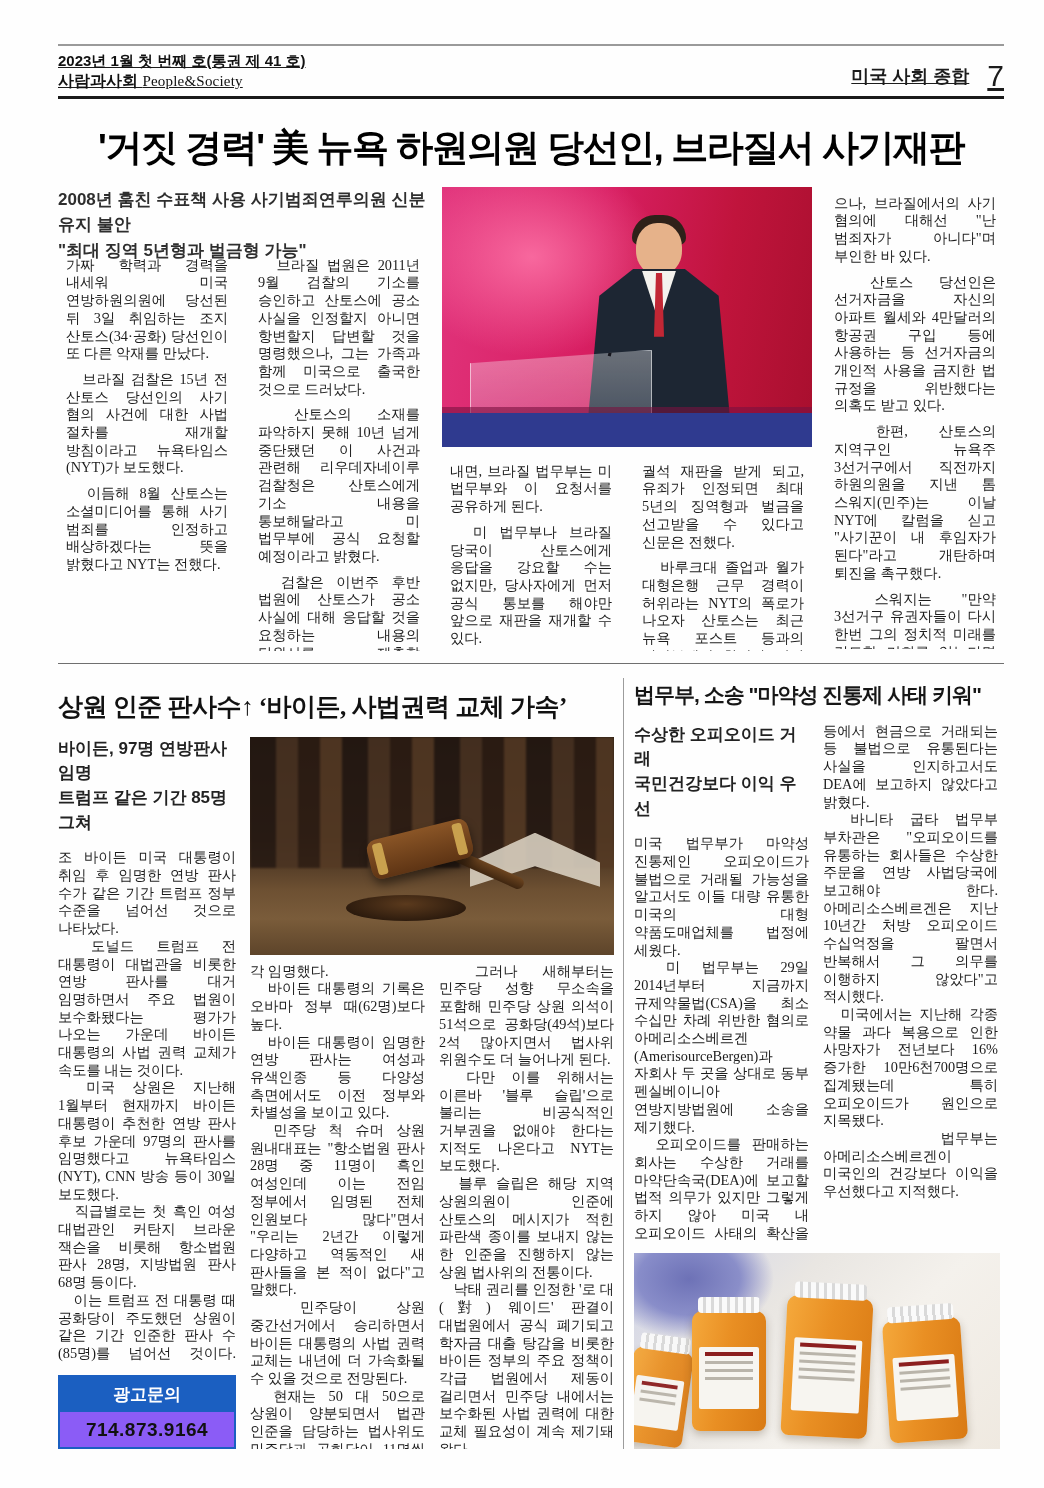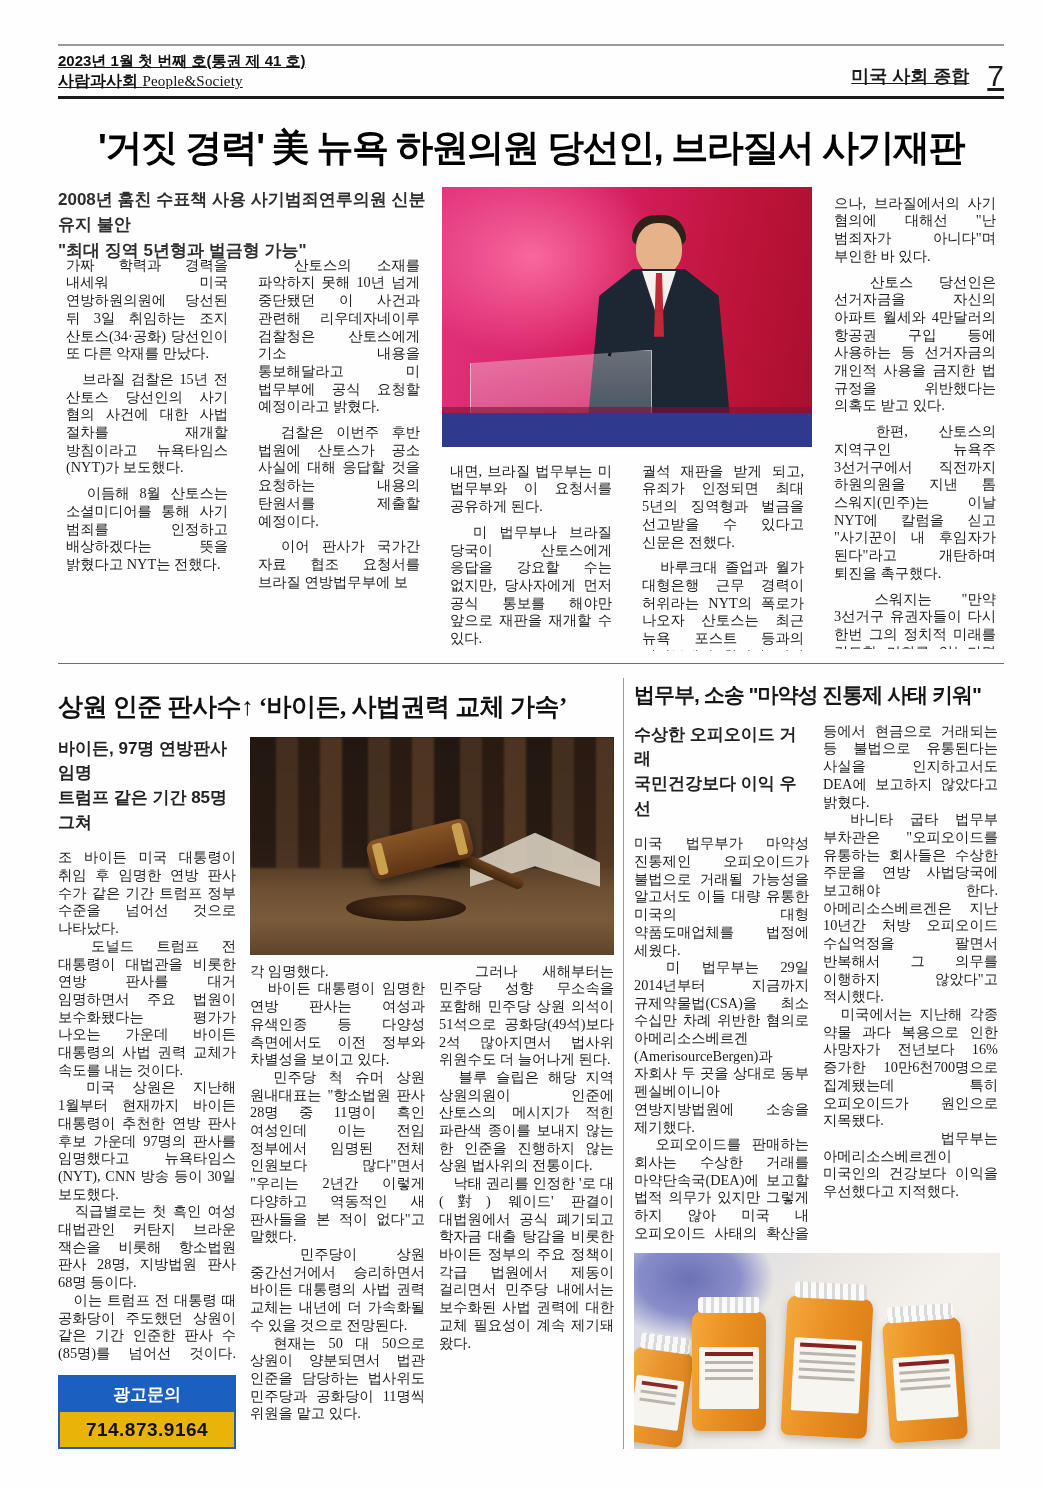--- a/index.html
+++ b/index.html
@@ -123,21 +123,21 @@
   .bottle .label i{display:block;height:3px;background:#b9b4aa;margin:5px 6px 0;}
   .bottle .label i:first-child{background:#8c1f1f;height:4px;}
   .b1{left:58px;top:58px;width:74px;height:120px;}
   .b2{left:150px;top:44px;width:86px;height:140px;transform:rotate(3deg);}
   .b3{left:252px;top:66px;width:78px;height:122px;transform:rotate(-4deg);}
   .b4{left:-6px;top:96px;width:60px;height:96px;transform:rotate(8deg);opacity:.95;}
 
   
   .adbox{border:2px solid #1b5fc1;margin-top:10px;font-family:"Liberation Sans","DejaVu Sans",sans-serif;}
   .adbox .adtitle{background:#1b5fc1;color:#fff;text-align:center;font-size:17px;font-weight:700;padding:6px 0;}
-  .adbox .adphone{background:#eab308;color:#111;text-align:center;font-size:19px;font-weight:700;padding:7px 0 6px;letter-spacing:.5px;}
+  .adbox .adphone{background:#8b5cf6;color:#111;text-align:center;font-size:19px;font-weight:700;padding:7px 0 6px;letter-spacing:.5px;}
 </style>
 </head>
 <body>
 
 <div class="page">
   <div class="content">
 
     <div class="hdr-rule-top"></div>
     <div class="hdr">
       <div class="hdr-left">
@@ -162,20 +162,21 @@
           <div>2008년 훔친 수표책 사용 사기범죄연루의원 신분유지 불안</div>
           <div>"최대 징역 5년형과 벌금형 가능"</div>
         </div>
         <div class="a1-leftcols">
           <div class="ncol">
               <p>가짜 학력과 경력을 내세워 미국 연방하원의원에 당선된 뒤 3일 취임하는 조지 산토스(34·공화) 당선인이 또 다른 악재를 만났다.</p>
               <p>　브라질 검찰은 15년 전 산토스 당선인의 사기 혐의 사건에 대한 사법 절차를 재개할 방침이라고 뉴욕타임스(NYT)가 보도했다.</p>
               <p>　이듬해 8월 산토스는 소셜미디어를 통해 사기 범죄를 인정하고 배상하겠다는 뜻을 밝혔다고 NYT는 전했다.</p>
             </div>
           <div class="ncol">
+              <p>　브라질 법원은 2011년 9월 검찰의 기소를 승인하고 산토스에 공소 사실을 인정할지 아니면 항변할지 답변할 것을 명령했으나, 그는 가족과 함께 미국으로 출국한 것으로 드러났다.</p>
               <p>　산토스의 소재를 파악하지 못해 10년 넘게 중단됐던 이 사건과 관련해 리우데자네이루 검찰청은 산토스에게 기소 내용을 통보해달라고 미 법무부에 공식 요청할 예정이라고 밝혔다.</p>
               <p>　검찰은 이번주 후반 법원에 산토스가 공소 사실에 대해 응답할 것을 요청하는 내용의 탄원서를 제출할 예정이다.</p>
               <p>　이어 판사가 국가간 자료 협조 요청서를 브라질 연방법무부에 보</p>
             </div>
         </div>
       </div>
 
       <div class="a1-mid">
         <div class="photo1">
           <div class="flare"></div>
@@ -246,27 +247,29 @@
               <div class="books"></div>
               <div class="openbook"></div>
               <div class="desk"></div>
               <div class="gavel-block"></div>
               <div class="gavel-handle"></div>
               <div class="gavel-head"></div>
             </div>
             <div class="sec2-cols">
               <div class="ncol2">
                   <p>각 임명했다.</p>
+                  <p>　바이든 대통령의 기록은 오바마 정부 때(62명)보다 높다.</p>
                   <p>　바이든 대통령이 임명한 연방 판사는 여성과 유색인종 등 다양성 측면에서도 이전 정부와 차별성을 보이고 있다.</p>
                   <p>　민주당 척 슈머 상원 원내대표는 "항소법원 판사 28명 중 11명이 흑인 여성인데 이는 전임 정부에서 임명된 전체 인원보다 많다"면서 "우리는 2년간 이렇게 다양하고 역동적인 새 판사들을 본 적이 없다"고 말했다.</p>
                   <p>　민주당이 상원 중간선거에서 승리하면서 바이든 대통령의 사법 권력 교체는 내년에 더 가속화될 수 있을 것으로 전망된다.</p>
                   <p>　현재는 50 대 50으로 상원이 양분되면서 법관 인준을 담당하는 법사위도 민주당과 공화당이 11명씩 위원을 맡고 있다.</p>
                 </div>
               <div class="ncol2">
                   <p>　그러나 새해부터는 민주당 성향 무소속을 포함해 민주당 상원 의석이 51석으로 공화당(49석)보다 2석 많아지면서 법사위 위원수도 더 늘어나게 된다.</p>
+                  <p>　다만 이를 위해서는 이른바 '블루 슬립'으로 불리는 비공식적인 거부권을 없애야 한다는 지적도 나온다고 NYT는 보도했다.</p>
                   <p>　블루 슬립은 해당 지역 상원의원이 인준에 산토스의 메시지가 적힌 파란색 종이를 보내지 않는 한 인준을 진행하지 않는 상원 법사위의 전통이다.</p>
                   <p>　낙태 권리를 인정한 '로 대(對) 웨이드' 판결이 대법원에서 공식 폐기되고 학자금 대출 탕감을 비롯한 바이든 정부의 주요 정책이 각급 법원에서 제동이 걸리면서 민주당 내에서는 보수화된 사법 권력에 대한 교체 필요성이 계속 제기돼 왔다.</p>
                 </div>
             </div>
           </div>
         </div>
       </div>
 
       <div class="vdiv"></div>
 

